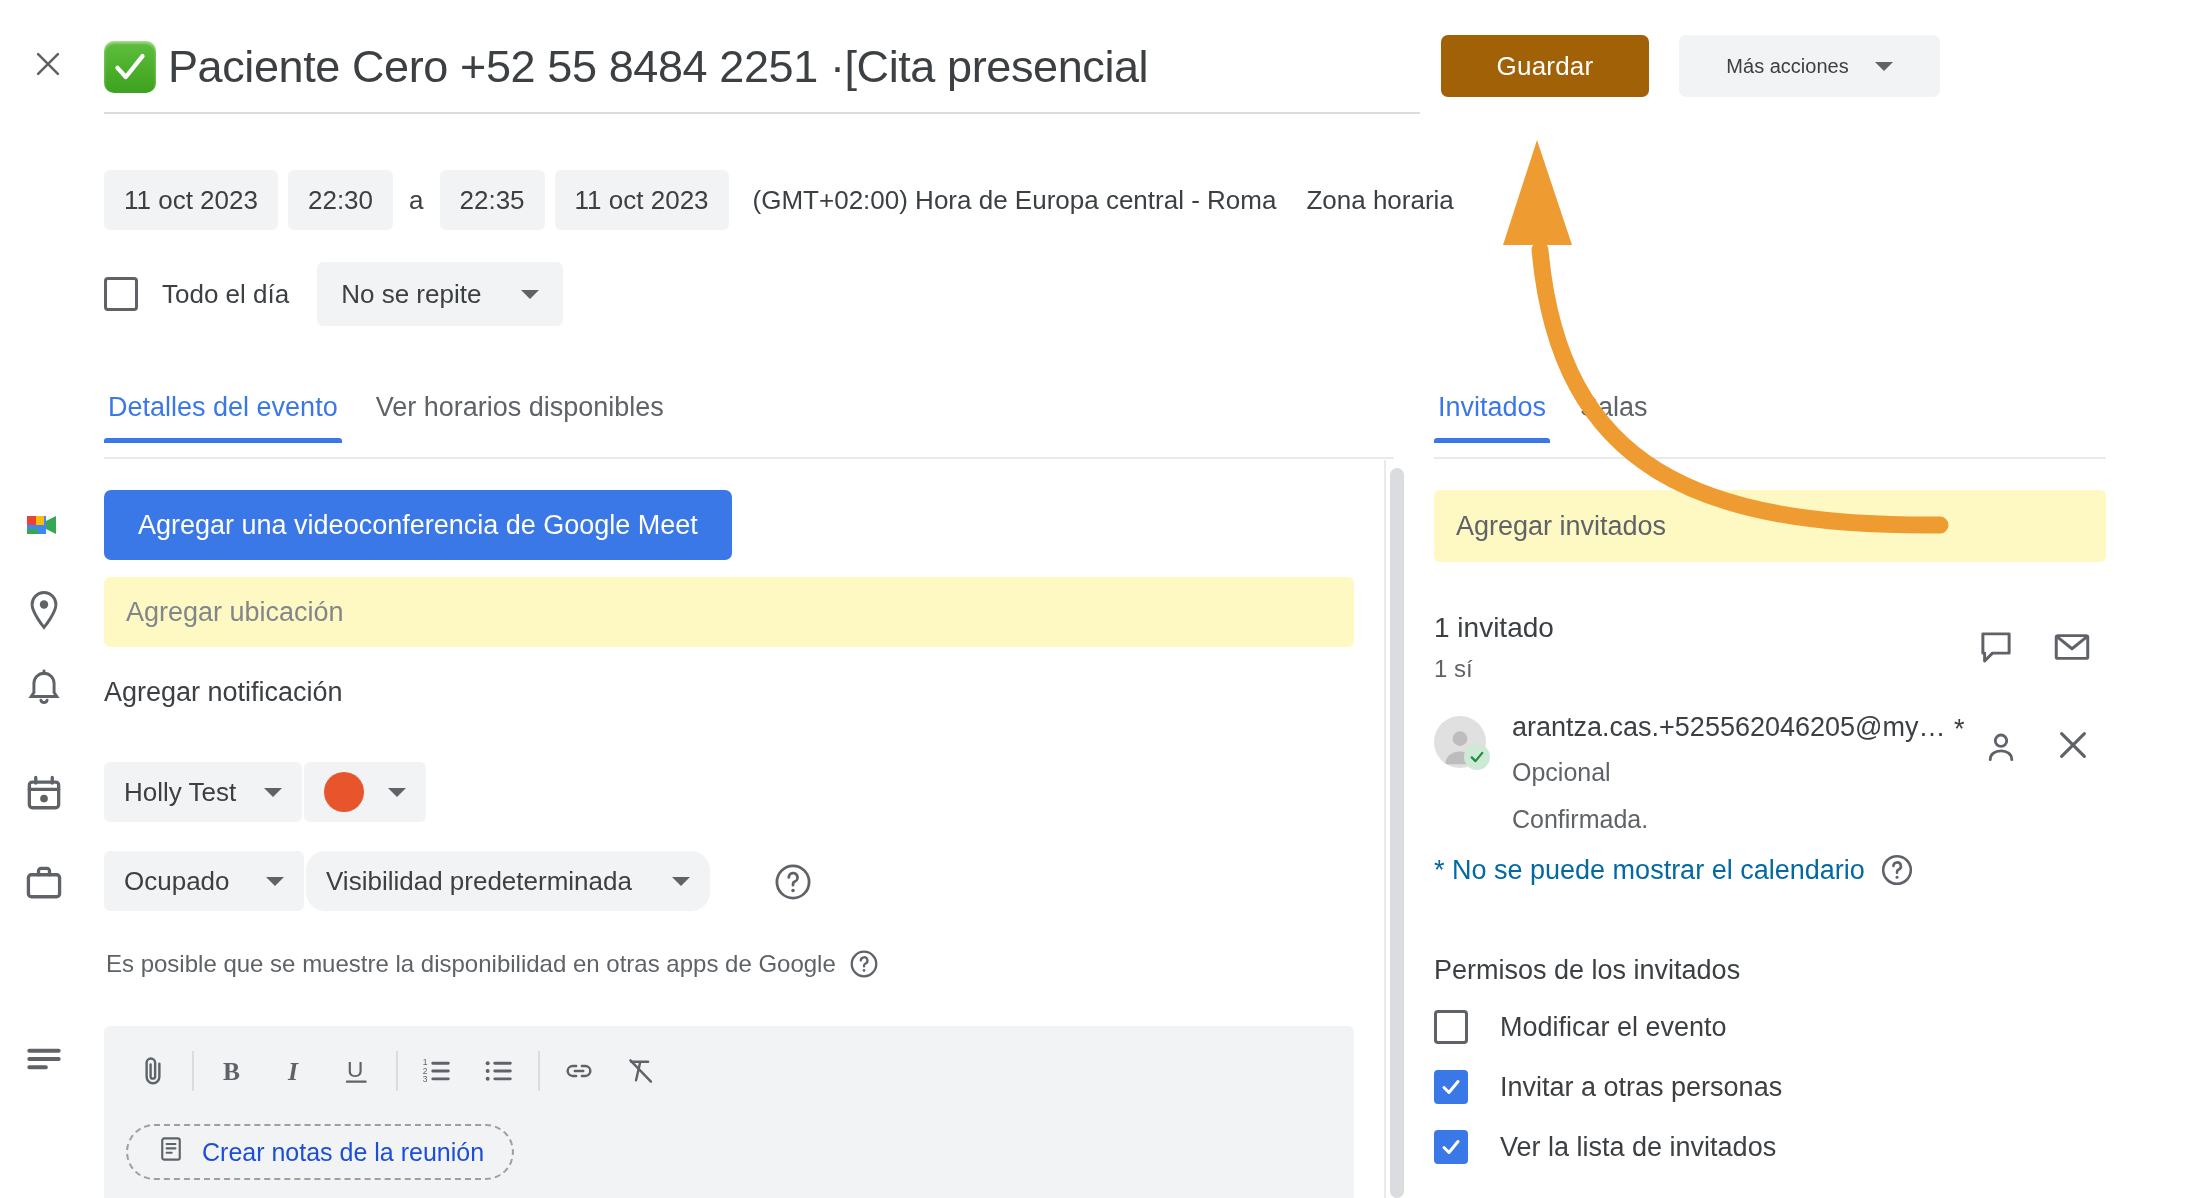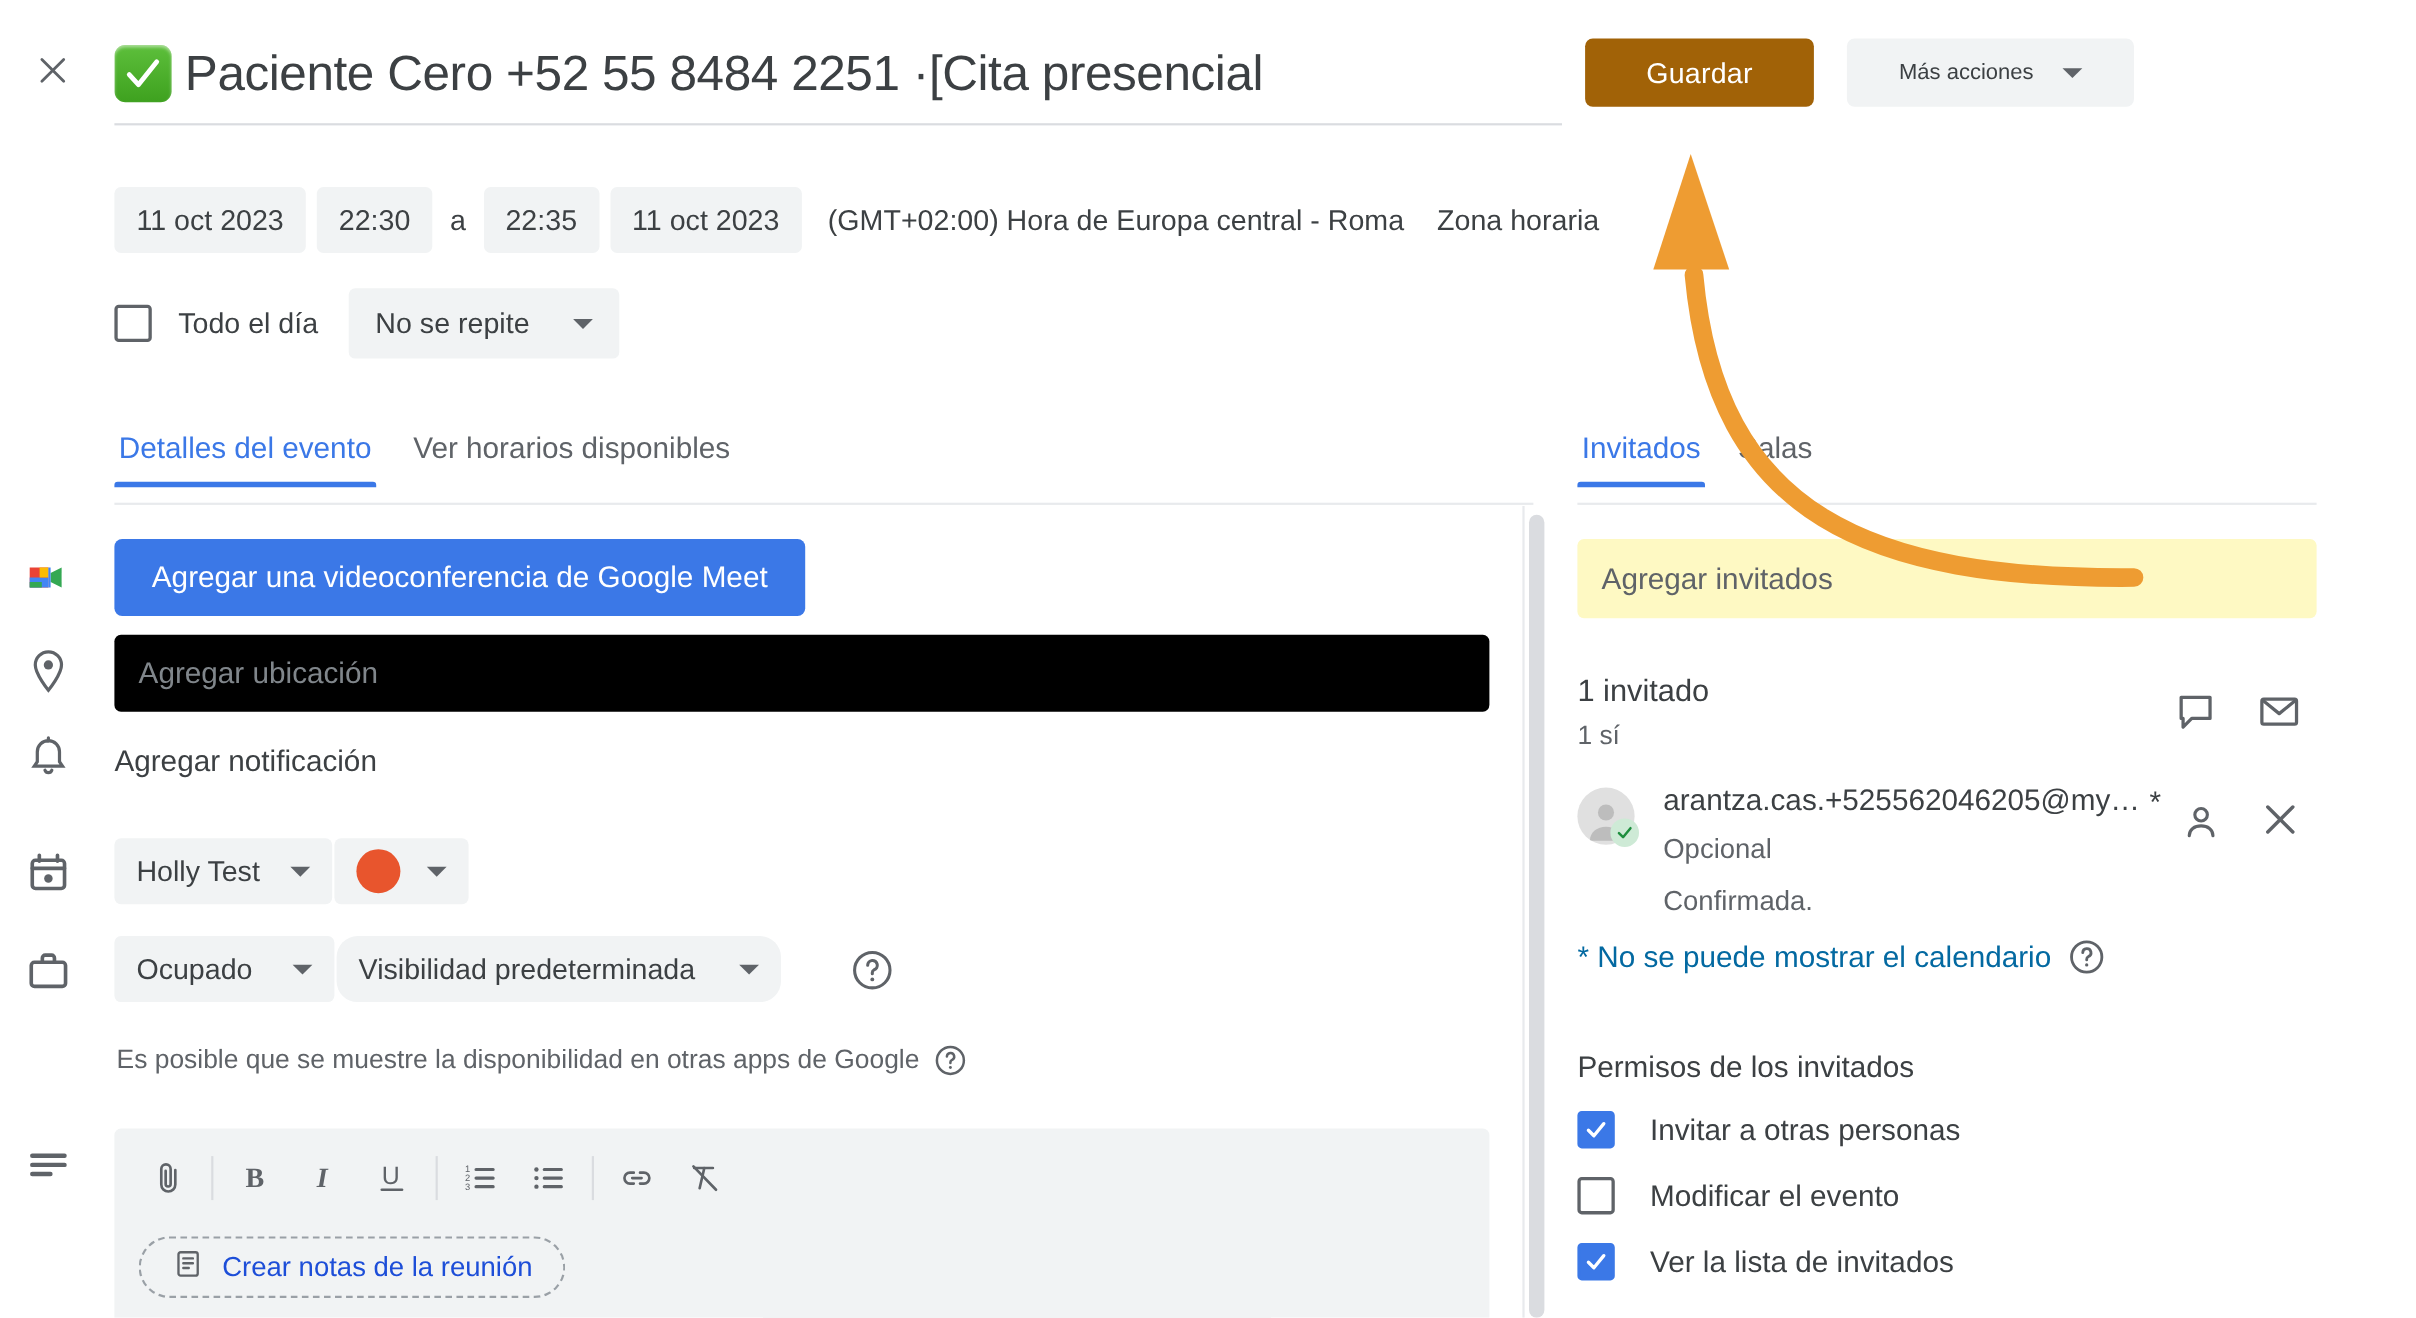--- a/index.html
+++ b/index.html
@@ -100,21 +100,21 @@
   .lefticon { position: absolute; width: 44px; height: 44px; color:#5f6368; }
   .lefticon svg { width: 100%; height: 100%; }
 
   .meet-btn {
     position: absolute; left: 104px; top: 490px;
     height: 70px; background:#3b78e7; color:#fff; border:none; border-radius:7px;
     padding: 0 34px; font-family:"Liberation Sans", sans-serif; font-size:27px; cursor:pointer;
   }
   .loc-field {
     position: absolute; left: 104px; top: 577px; width: 1250px; height: 70px;
-    background: #000000; border-radius: 6px; display:flex; align-items:center;
+    background: #fef9c3; border-radius: 6px; display:flex; align-items:center;
     padding: 0 22px; font-size: 27px; color: #80868b; cursor: text;
   }
   .notif-text { position:absolute; left:104px; top:677px; font-size:27px; color:#3c4043; cursor:pointer; }
 
   .cal-pill { position:absolute; left:104px; top:762px; }
   .color-pill { position:absolute; left:304px; top:762px; }
   .color-dot { width: 40px; height: 40px; border-radius: 50%; background:#e8552d; }
 
   .busy-pill { position:absolute; left:104px; top:851px; }
   .vis-pill  { position:absolute; left:306px; top:851px;border-radius:19px; }
@@ -463,30 +463,30 @@
         <path d="M9.6 9.4a2.5 2.5 0 1 1 3.3 2.4c-.6.25-.9.8-.9 1.5v.5" stroke-linecap="round"></path>
         <circle cx="12" cy="16.8" r="1" fill="#5f6368" stroke="none"></circle>
       </svg>
     </span>
   </div>
 
   <div class="perm-title">Permisos de los invitados</div>
 
   <div class="perm-list">
     <div class="perm-item">
+      <span class="cbox"></span>
+      <span class="lbl">Modificar el evento</span>
+    </div>
+    <div class="perm-item">
       <span class="cbox checked">
         <svg viewBox="0 0 24 24" fill="none" stroke="#ffffff" stroke-width="3" stroke-linecap="round" stroke-linejoin="round">
             <path d="M5 12.5 L10 17.5 L19 6.5"></path>
           </svg>
       </span>
       <span class="lbl">Invitar a otras personas</span>
-    </div>
-    <div class="perm-item">
-      <span class="cbox"></span>
-      <span class="lbl">Modificar el evento</span>
     </div>
     <div class="perm-item">
       <span class="cbox checked">
         <svg viewBox="0 0 24 24" fill="none" stroke="#ffffff" stroke-width="3" stroke-linecap="round" stroke-linejoin="round">
             <path d="M5 12.5 L10 17.5 L19 6.5"></path>
           </svg>
       </span>
       <span class="lbl">Ver la lista de invitados</span>
     </div>
   </div>

